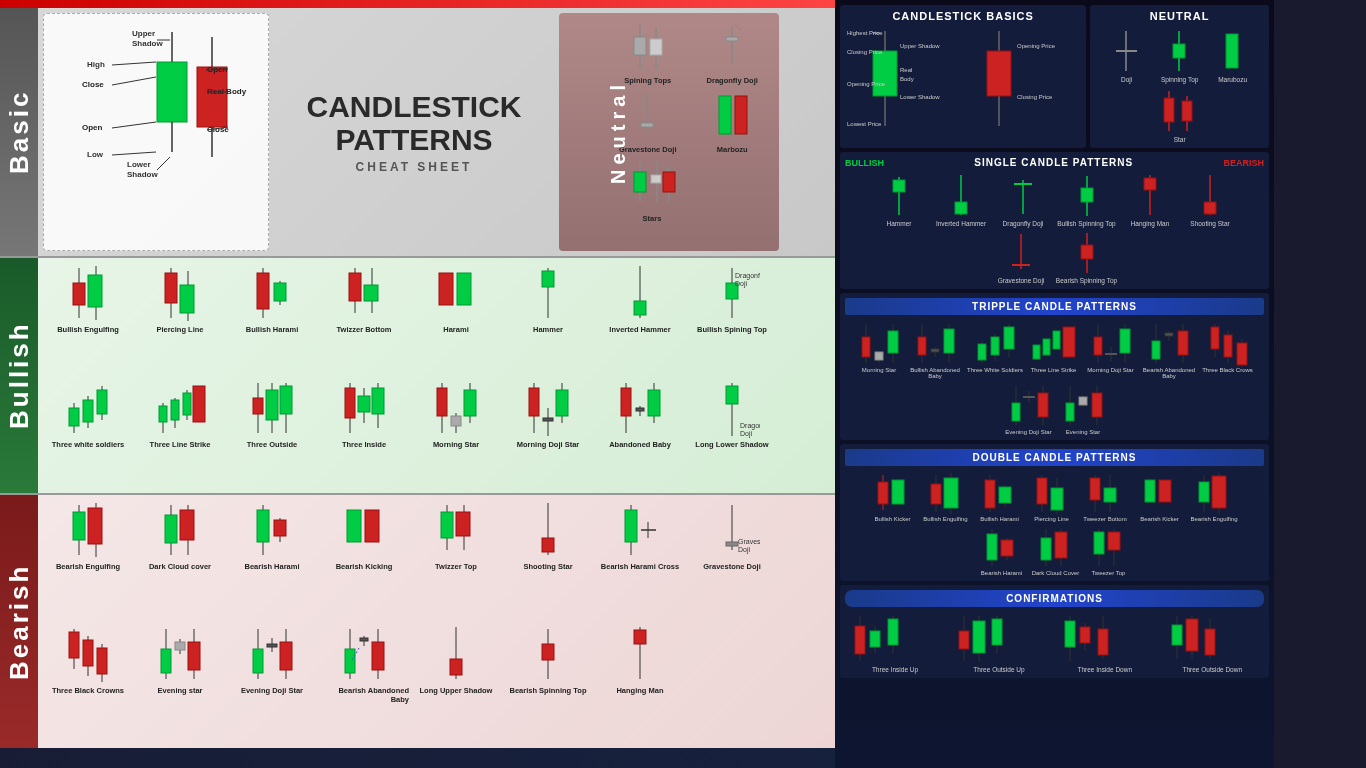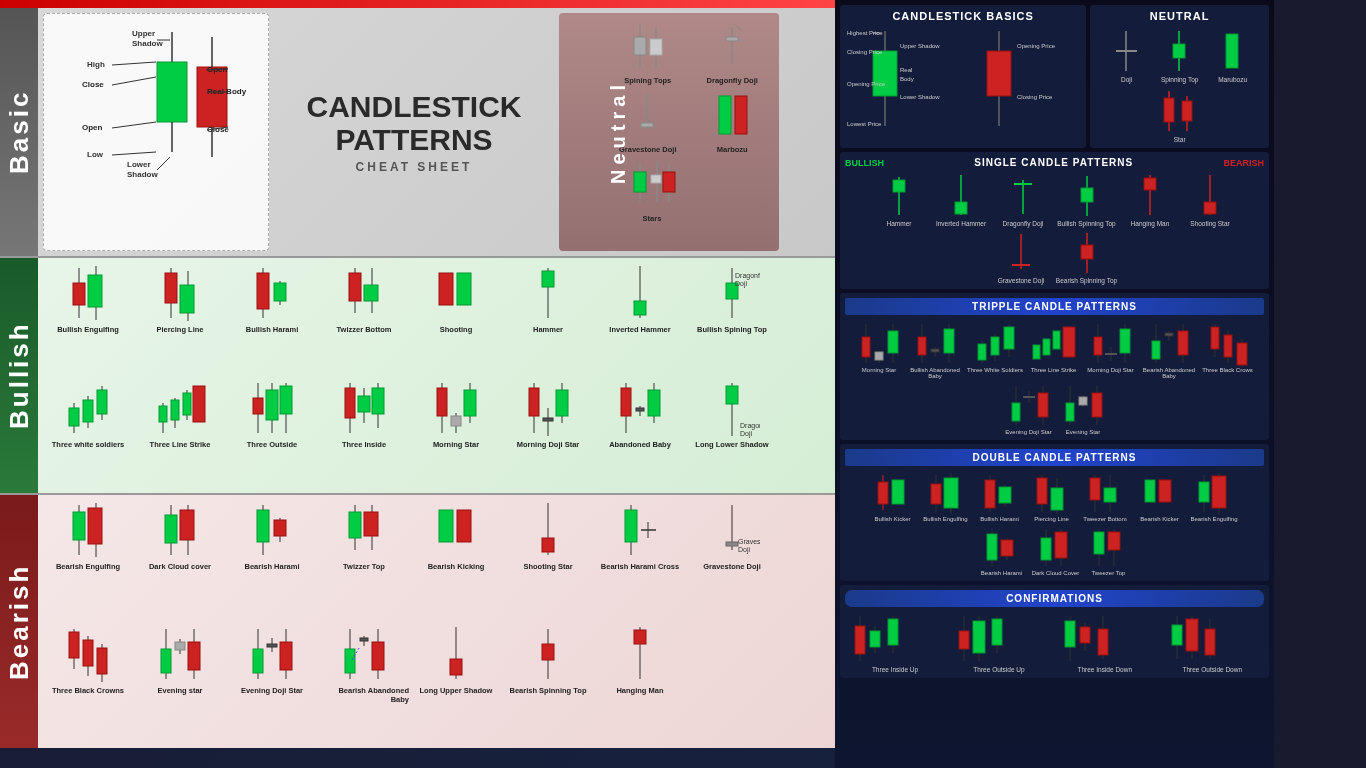--- a/index.html
+++ b/index.html
@@ -229,21 +229,21 @@
             <rect x="27" y="22" width="14" height="16" fill="#00cc44" stroke="#009933" stroke-width="1"></rect>
           </svg>
           <span class="pat-name">Twizzer Bottom</span>
         </div>
 
         <div class="pat">
           <svg width="55" height="60">
             <rect x="10" y="10" width="14" height="32" fill="#cc2222" stroke="#991111" stroke-width="1"></rect>
             <rect x="28" y="10" width="14" height="32" fill="#00cc44" stroke="#009933" stroke-width="1"></rect>
           </svg>
-          <span class="pat-name">Shooting</span>
+          <span class="pat-name">Harami</span>
         </div>
 
         <div class="pat">
           <svg width="55" height="60">
             <line x1="27" y1="5" x2="27" y2="55" stroke="#333" stroke-width="1"></line>
             <rect x="21" y="8" width="12" height="16" fill="#00cc44" stroke="#009933" stroke-width="1"></rect>
           </svg>
           <span class="pat-name">Hammer</span>
         </div>
 
@@ -399,34 +399,34 @@
             <line x1="18" y1="5" x2="18" y2="55" stroke="#333" stroke-width="1"></line>
             <rect x="12" y="10" width="12" height="32" fill="#00cc44" stroke="#009933" stroke-width="1"></rect>
             <line x1="35" y1="18" x2="35" y2="42" stroke="#333" stroke-width="1"></line>
             <rect x="29" y="20" width="12" height="16" fill="#cc2222" stroke="#991111" stroke-width="1"></rect>
           </svg>
           <span class="pat-name">Bearish Harami</span>
         </div>
 
         <div class="pat">
           <svg width="55" height="60">
+            <rect x="10" y="10" width="14" height="32" fill="#00cc44" stroke="#009933" stroke-width="1"></rect>
+            <rect x="28" y="10" width="14" height="32" fill="#cc2222" stroke="#991111" stroke-width="1"></rect>
+          </svg>
+          <span class="pat-name">Bearish Kicking</span>
+        </div>
+
+        <div class="pat">
+          <svg width="55" height="60">
             <line x1="18" y1="5" x2="18" y2="50" stroke="#333" stroke-width="1"></line>
             <rect x="12" y="12" width="12" height="26" fill="#00cc44" stroke="#009933" stroke-width="1"></rect>
             <line x1="35" y1="5" x2="35" y2="50" stroke="#333" stroke-width="1"></line>
             <rect x="27" y="12" width="14" height="24" fill="#cc2222" stroke="#991111" stroke-width="1"></rect>
           </svg>
           <span class="pat-name">Twizzer Top</span>
-        </div>
-
-        <div class="pat">
-          <svg width="55" height="60">
-            <rect x="10" y="10" width="14" height="32" fill="#00cc44" stroke="#009933" stroke-width="1"></rect>
-            <rect x="28" y="10" width="14" height="32" fill="#cc2222" stroke="#991111" stroke-width="1"></rect>
-          </svg>
-          <span class="pat-name">Bearish Kicking</span>
         </div>
 
         <div class="pat">
           <svg width="55" height="60">
             <line x1="27" y1="3" x2="27" y2="55" stroke="#333" stroke-width="1"></line>
             <rect x="21" y="38" width="12" height="14" fill="#cc2222" stroke="#991111" stroke-width="1"></rect>
           </svg>
           <span class="pat-name">Shooting Star</span>
         </div>
 

